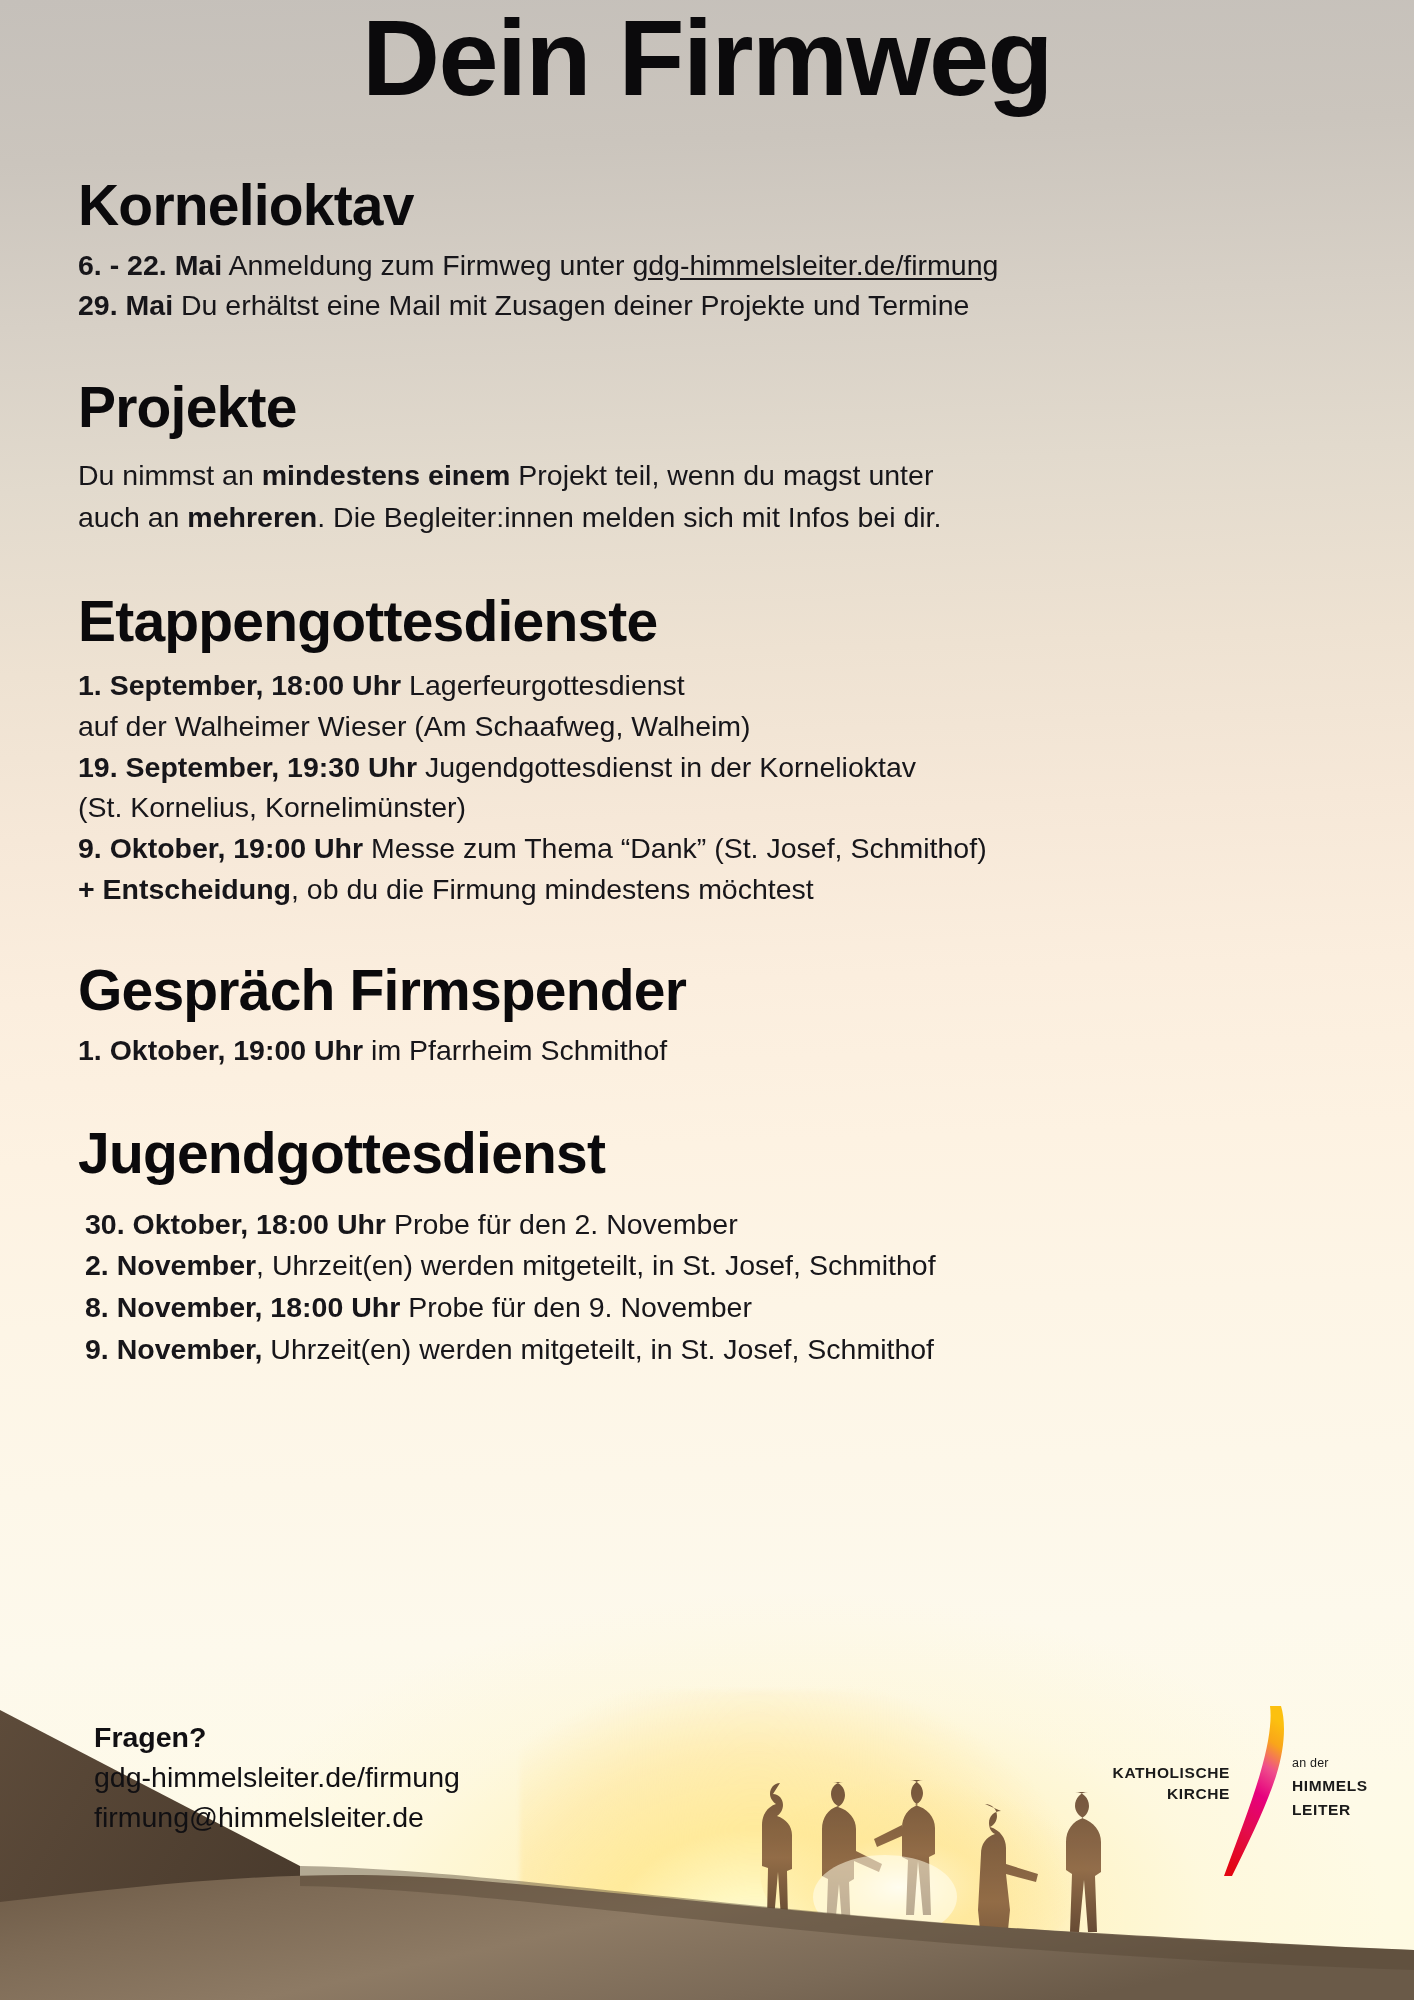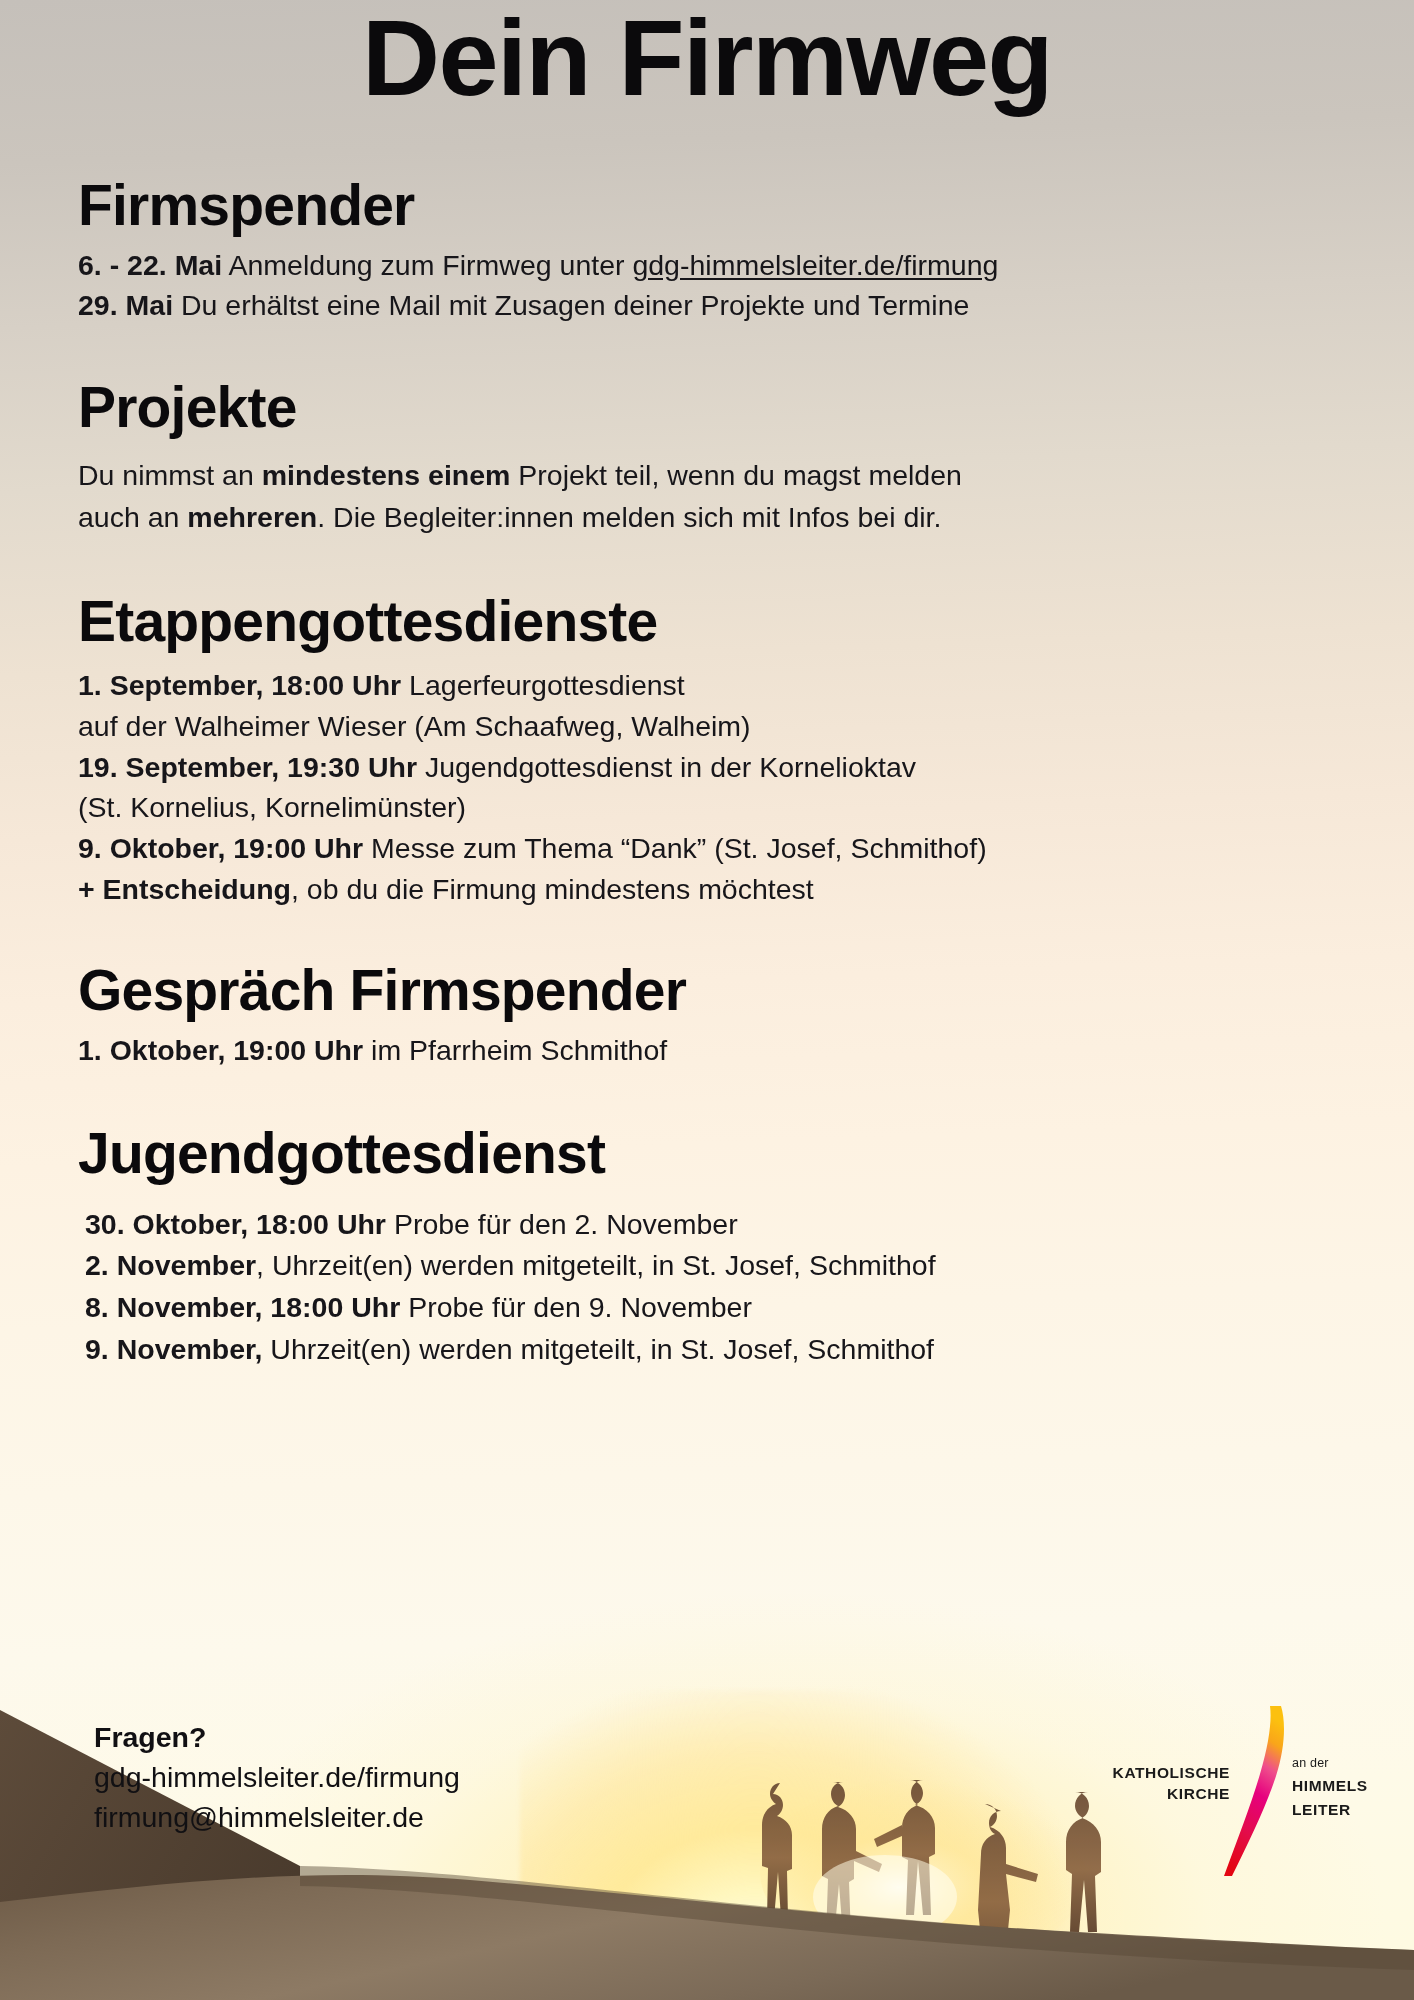--- a/index.html
+++ b/index.html
@@ -228,31 +228,31 @@
       <path d="M0 232 C160 214 300 196 470 210 C660 226 830 246 1010 258 C1180 268 1310 276 1414 280 L1414 330 L0 330 Z" fill="url(#hillgrad)"></path>
       <path d="M300 196 C420 198 560 216 760 236 C960 256 1180 272 1414 280 L1414 300 C1180 292 960 276 760 256 C560 236 420 218 300 216 Z" fill="#574635" opacity="0.45"></path>
     </svg>
   </div>
 
   <div class="content">
 
     <h1 class="title">Dein Firmweg</h1>
 
     <section id="sec-anmeldung">
-      <h2 class="section">Firmspender</h2>
+      <h2 class="section">Kornelioktav</h2>
       <div class="block">
           <p><b>6. - 22. Mai</b><span> Anmeldung zum Firmweg unter </span><u>gdg-himmelsleiter.de/firmung</u></p>
           <p><b>29. Mai</b><span> Du erhältst eine Mail mit Zusagen deiner Projekte und Termine</span></p>
         </div>
     </section>
 
     <section id="sec-projekte">
       <h2 class="section">Projekte</h2>
       <div class="block">
-          <p><span>Du nimmst an </span><b>mindestens einem</b><span> Projekt teil, wenn du magst melden</span></p>
+          <p><span>Du nimmst an </span><b>mindestens einem</b><span> Projekt teil, wenn du magst unter</span></p>
           <p><span>auch an </span><b>mehreren</b><span>. Die Begleiter:innen melden sich mit Infos bei dir.</span></p>
         </div>
     </section>
 
     <section id="sec-etappen">
       <h2 class="section">Etappengottesdienste</h2>
       <div class="block">
           <p><b>1. September, 18:00 Uhr</b><span> Lagerfeurgottesdienst</span></p>
           <p><span>auf der Walheimer Wieser (Am Schaafweg, Walheim)</span></p>
           <p><b>19. September, 19:30 Uhr</b><span> Jugendgottesdienst in der Kornelioktav</span></p>

